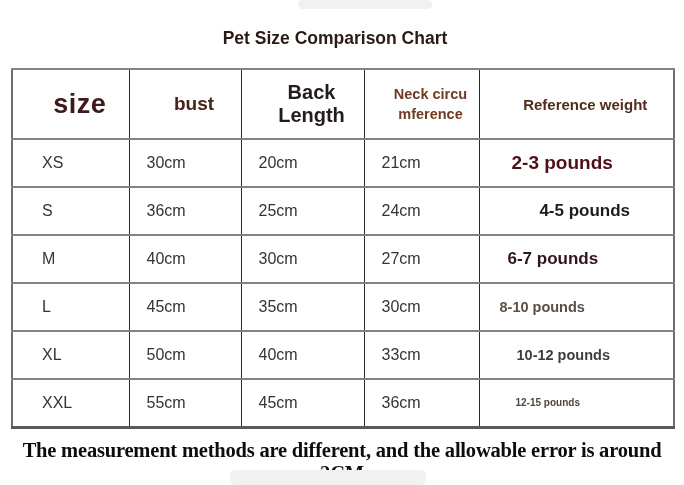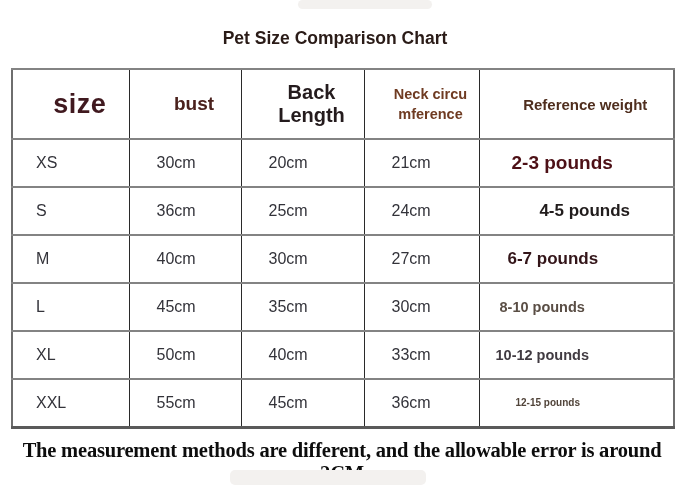--- a/index.html
+++ b/index.html
@@ -62,30 +62,30 @@
   }
   .th-size   { font-size: 27px;   color: #40191f; letter-spacing: 0.5px; }
   .th-bust   { font-size: 19px;   color: #4a211d; }
   .th-back   { font-size: 20px;   color: #241b1d; }
   .th-neck   { font-size: 14.5px; color: #6f3b22; white-space: pre-line; line-height: 1.4; }
   .th-weight { font-size: 15px;   color: #4f2e1e; }
 
   .size-table td {
     font-size: 16px;
     color: #33333a;
-    padding-left: 27px;
+    padding-left: 17px;
     text-align: left;
   }
-  td.c-size { padding-left: 23px; }
+  td.c-size { padding-left: 29px; }
 
   td.wr0 { color: #4d1016; font-weight: bold; font-size: 19px; padding-left: 32px; }
   td.wr1 { color: #211c1c; font-weight: bold; font-size: 17px; padding-left: 18px; text-align: center; }
   td.wr2 { color: #331519; font-weight: bold; font-size: 17px; padding-left: 28px; }
   td.wr3 { color: #5a4e45; font-weight: bold; font-size: 14.5px; padding-left: 20px; }
-  td.wr4 { color: #413b42; font-weight: bold; font-size: 14.5px; padding-left: 16px; }
+  td.wr4 { color: #413b42; font-weight: bold; font-size: 14.5px; padding-left: 37px; }
   td.wr5 { color: #51443a; font-weight: bold; font-size: 10px; padding-left: 36px; margin-left: 24px; }
 
   .note-text {
     position: absolute;
     top: 439px;
     left: 0;
     width: 684px;
     text-align: center;
     font-family: "Liberation Serif", serif;
     font-weight: bold;

